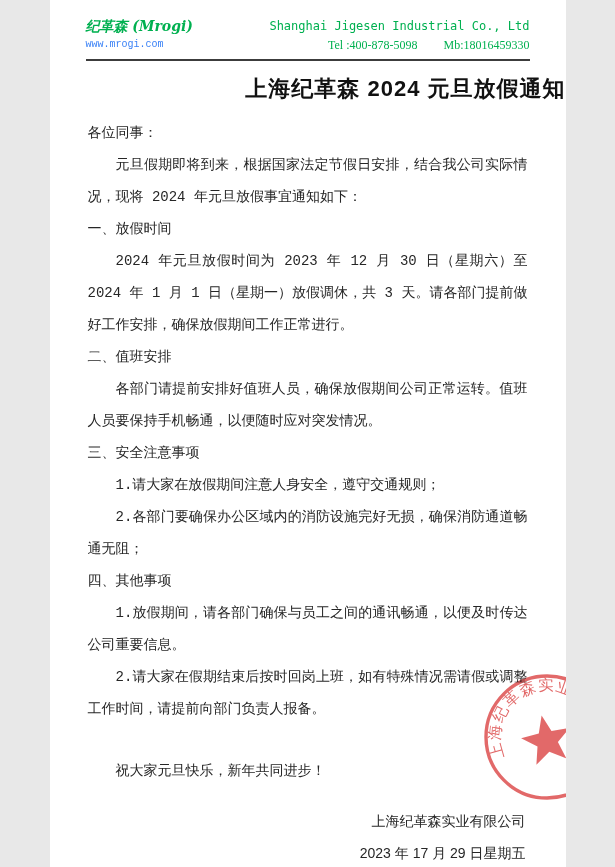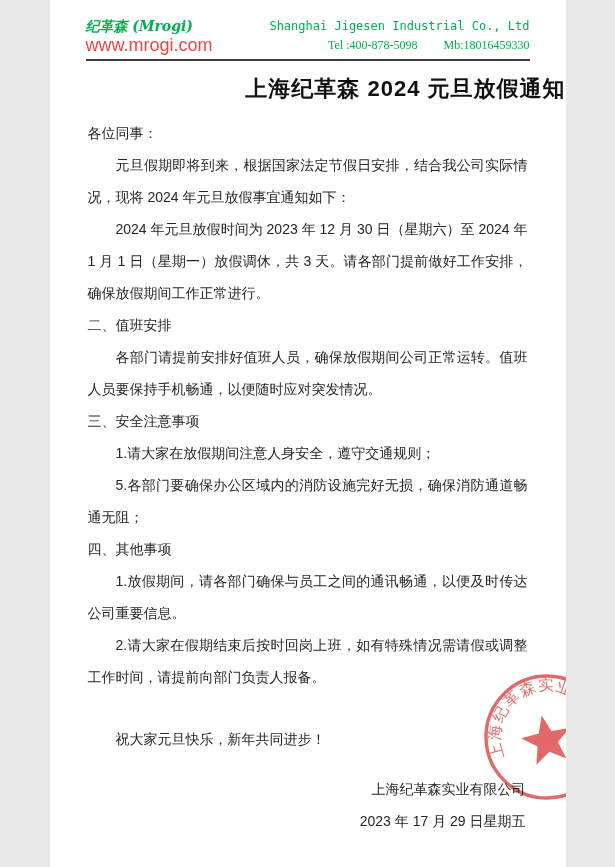--- a/index.html
+++ b/index.html
@@ -27,23 +27,23 @@
   .header .right { text-align:right; }
   .brand-cn {
     font-family:"DejaVu Serif","Liberation Serif",serif;
     font-style:italic;
     font-weight:bold;
     font-size:14px;
     color:#00b050;
     line-height:20px;
   }
   .website {
-    font-family:Liberation Sans, sans-serif;
-    font-size:18px;
-    color:#ef4444;
+    font-family:Liberation Mono, monospace;
+    font-size:10px;
+    color:#3b82f6;
     line-height:18px;
   }
   .company-en {
     font-family:"DejaVu Sans Mono","Liberation Mono",monospace;
     font-size:12px;
     color:#00b050;
     line-height:20px;
   }
   .telline {
     font-family:Liberation Serif, serif;
@@ -63,20 +63,21 @@
     line-height:30px;
   }
   
   .body-text {
     margin:0 38px;
     font-size:14px;
     line-height:32px;
     text-align:justify;
     position:relative;
     z-index:1;
+    font-family:Liberation Mono, monospace;
   }
   .body-text p, .body-text div { margin:0; }
   .salutation { margin-top:13px !important; }
   .indent { text-indent:2em; }
   .closing { margin-top:30px !important; text-indent:2em; }
   
   .sign-block {
     margin:18px 40px 0 38px;
     text-align:right;
     font-size:14px;
@@ -125,28 +126,29 @@
       </div>
     </div>
   </div>
 
   <div class="doc-title">上海纪革森 2024 元旦放假通知</div>
 
   <div class="body-text">
     <div class="salutation">各位同事：</div>
     <p class="indent">元旦假期即将到来，根据国家法定节假日安排，结合我公司实际情况，现将 2024 年元旦放假事宜通知如下：</p>
 
+    <div>一、放假时间</div>
     <p class="indent">2024 年元旦放假时间为 2023 年 12 月 30 日（星期六）至 2024 年 1 月 1 日（星期一）放假调休，共 3 天。请各部门提前做好工作安排，确保放假期间工作正常进行。</p>
 
     <div>二、值班安排</div>
     <p class="indent">各部门请提前安排好值班人员，确保放假期间公司正常运转。值班人员要保持手机畅通，以便随时应对突发情况。</p>
 
     <div>三、安全注意事项</div>
     <p class="indent">1.请大家在放假期间注意人身安全，遵守交通规则；</p>
-    <p class="indent">5.各部门要确保办公区域内的消防设施完好无损，确保消防通道畅通无阻；</p>
+    <p class="indent">2.各部门要确保办公区域内的消防设施完好无损，确保消防通道畅通无阻；</p>
 
     <div>四、其他事项</div>
     <p class="indent">1.放假期间，请各部门确保与员工之间的通讯畅通，以便及时传达公司重要信息。</p>
     <p class="indent">2.请大家在假期结束后按时回岗上班，如有特殊情况需请假或调整工作时间，请提前向部门负责人报备。</p>
 
     <p class="closing">祝大家元旦快乐，新年共同进步！</p>
   </div>
 
   <div class="sign-block">
     <div>上海纪革森实业有限公司</div>

